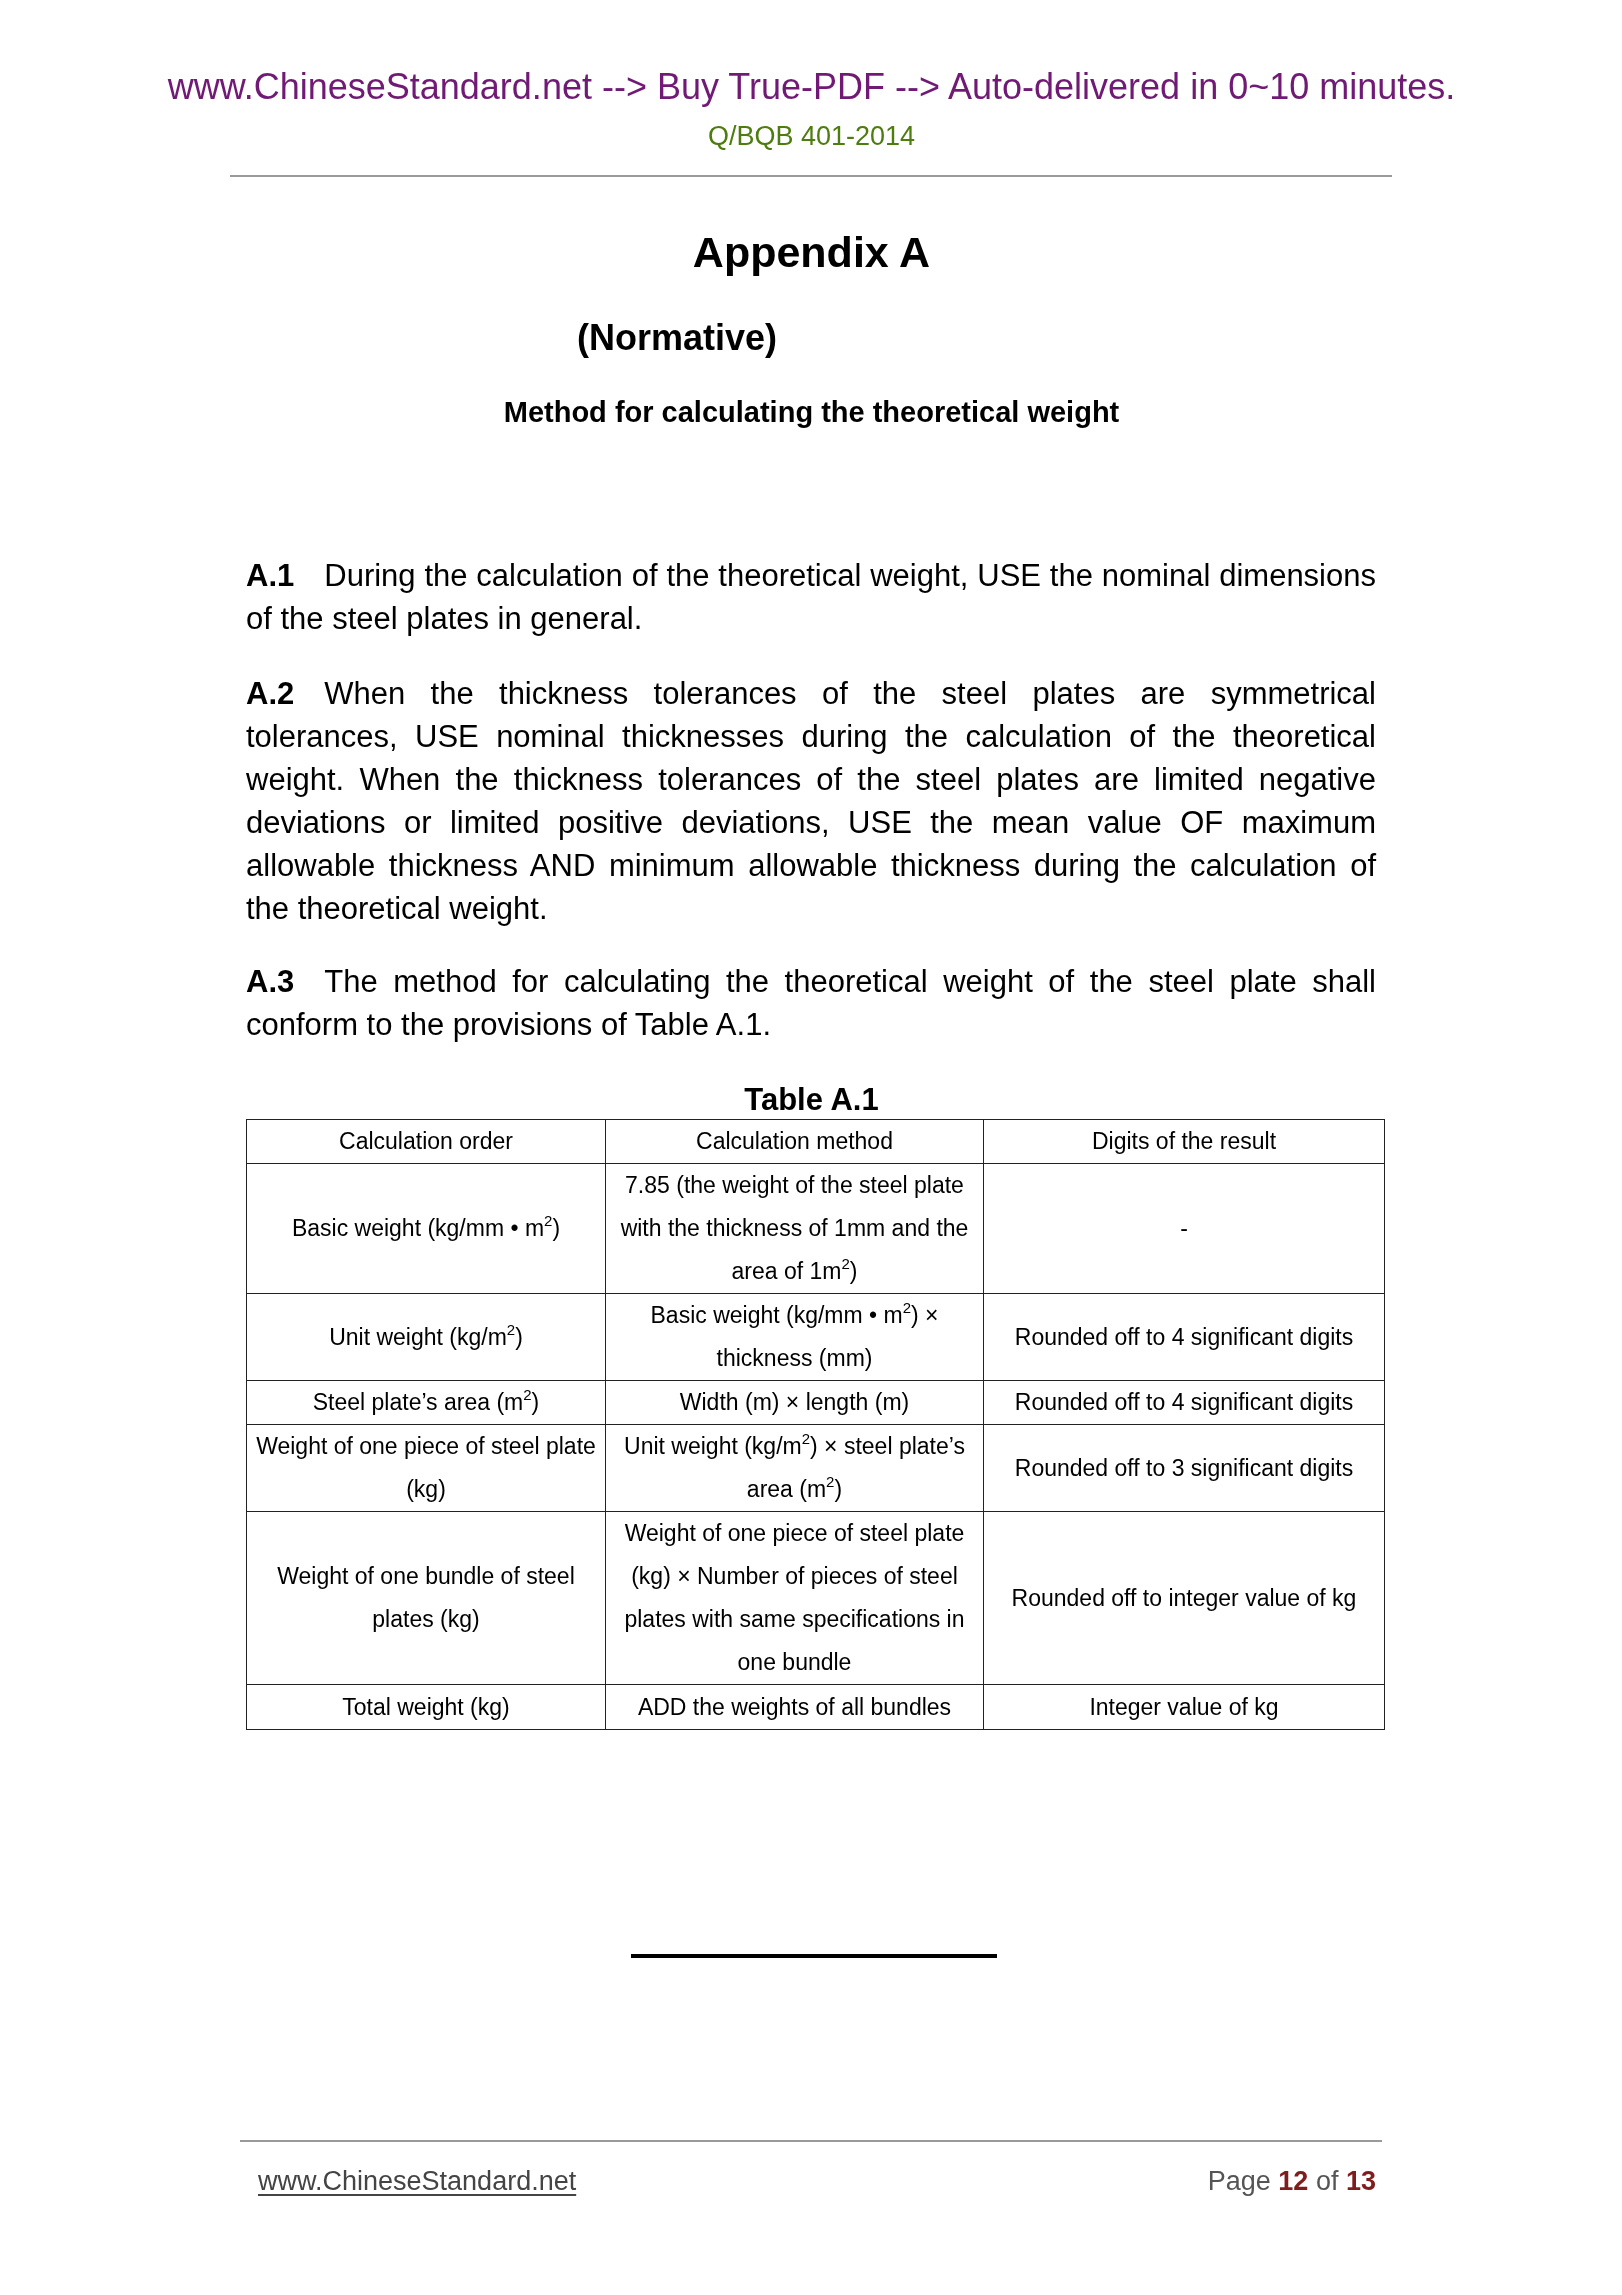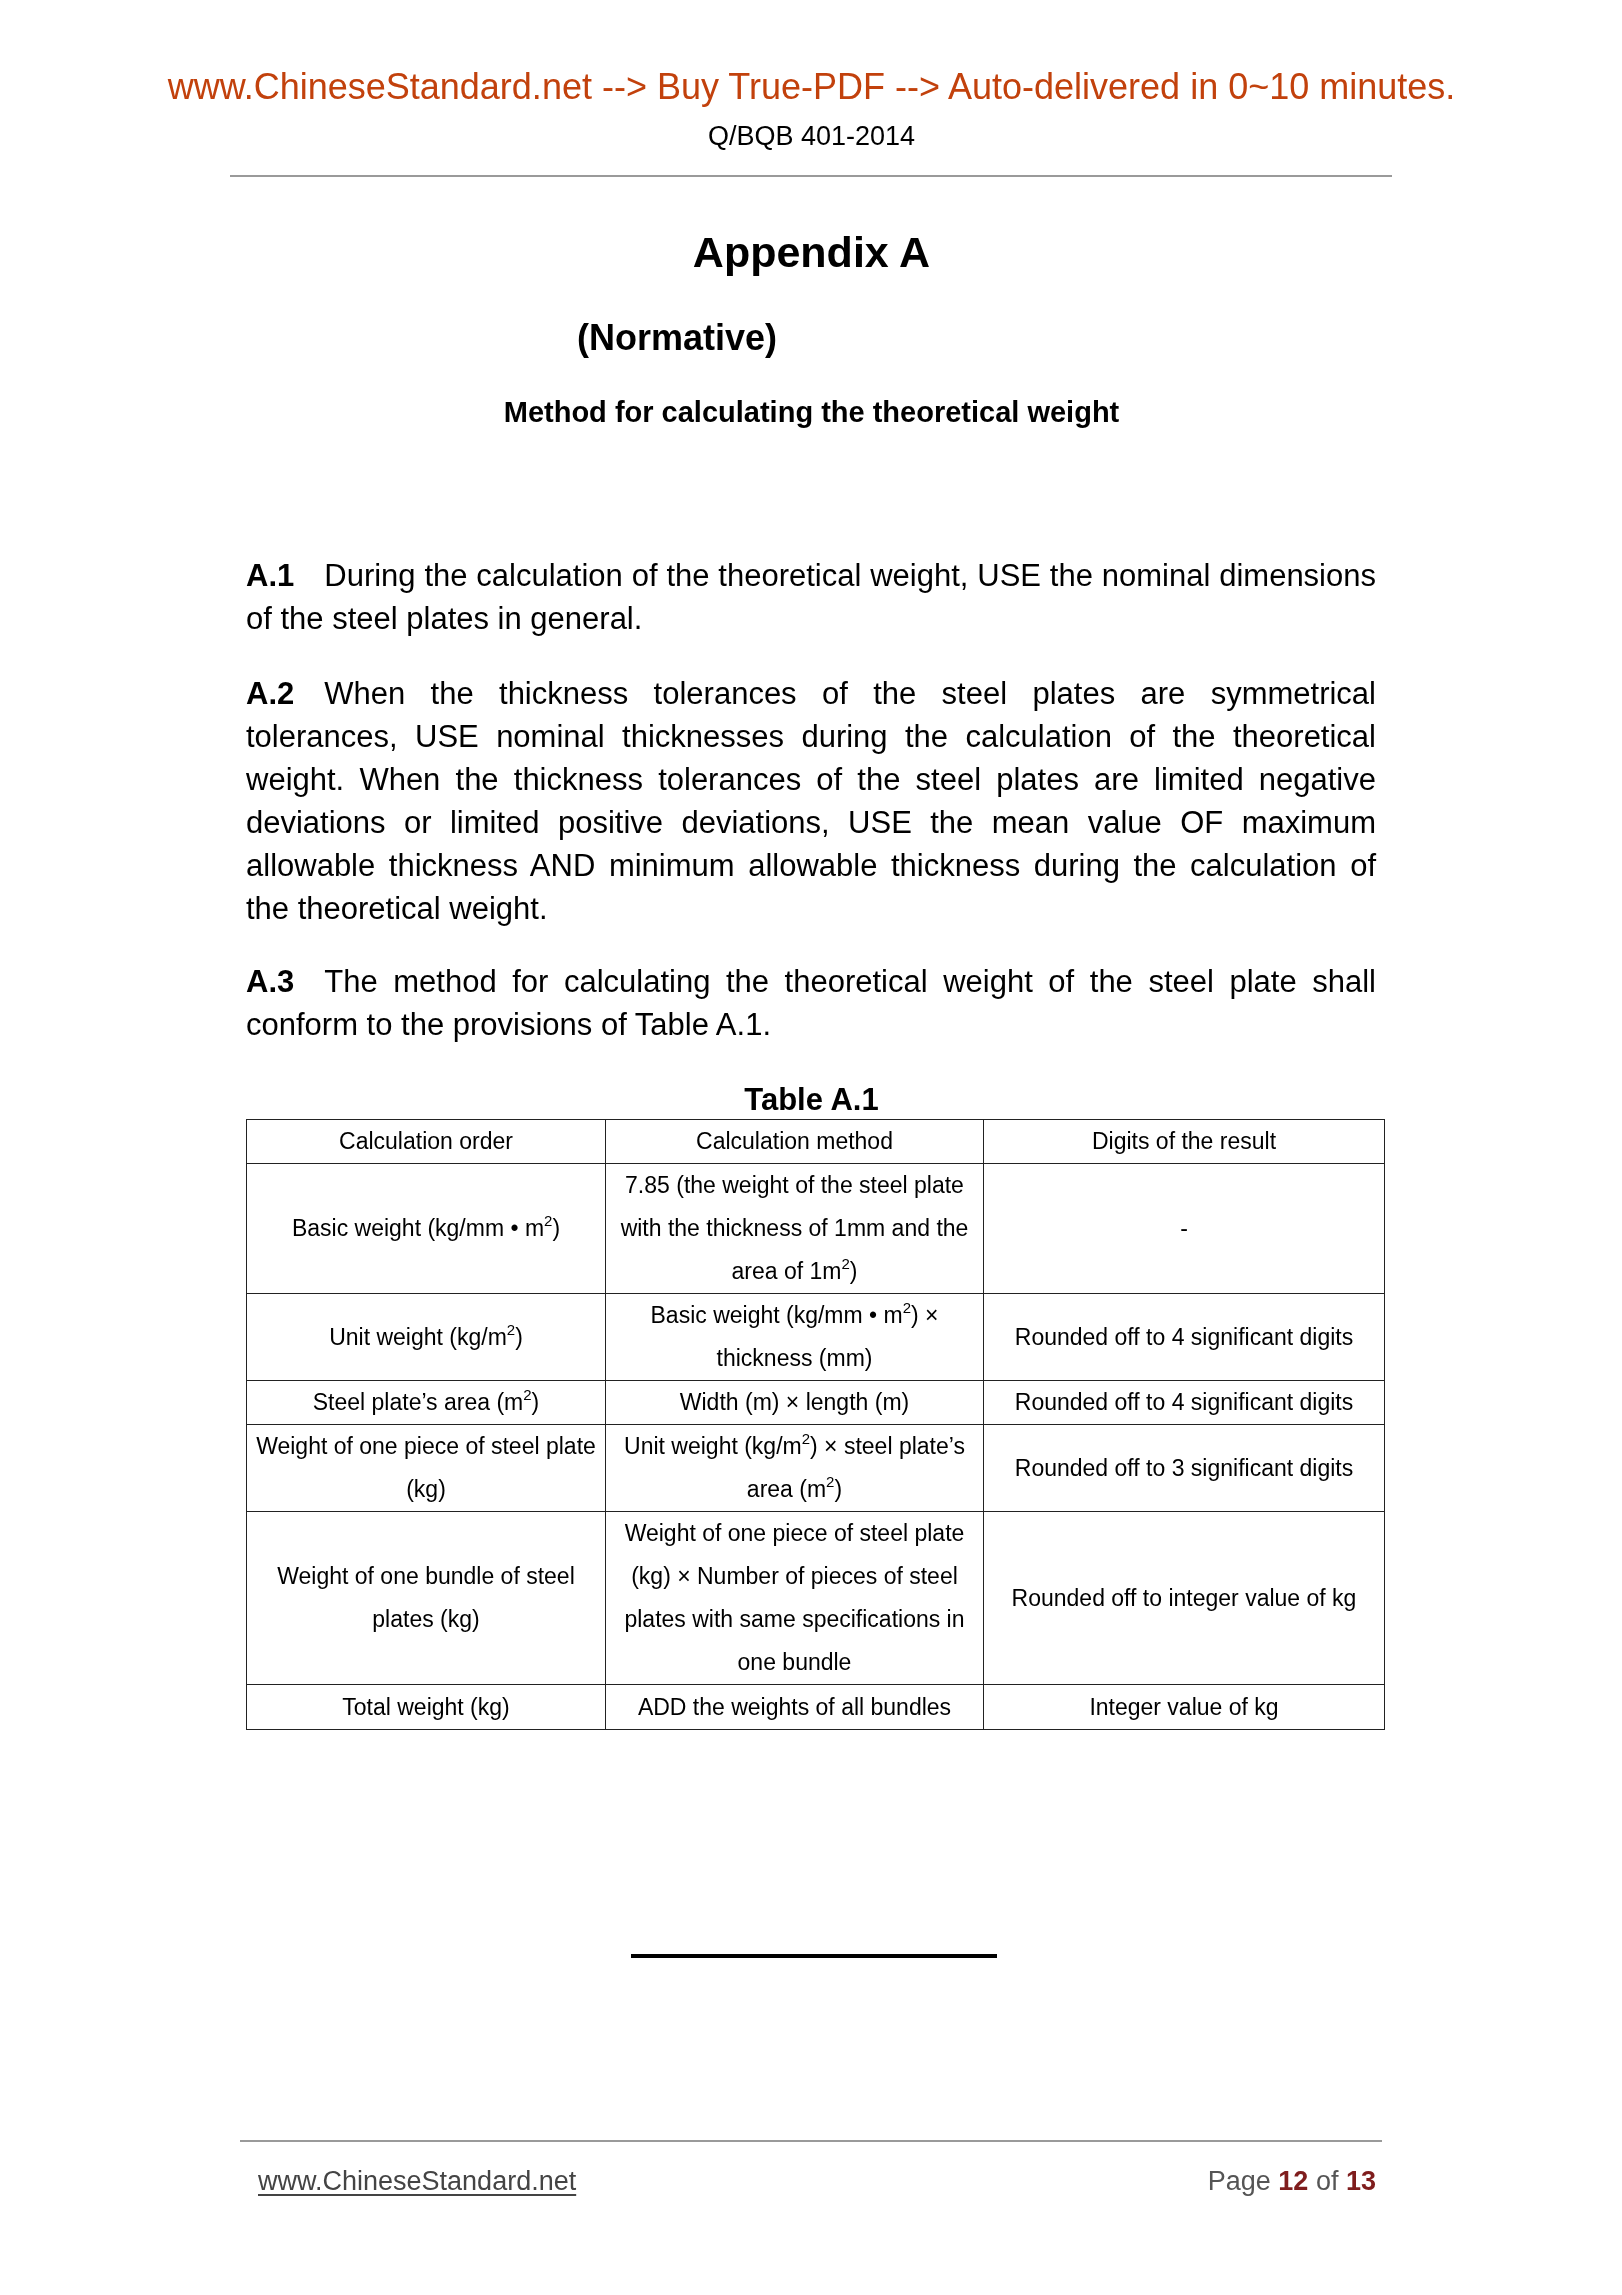--- a/index.html
+++ b/index.html
@@ -16,29 +16,29 @@
       color: #000;
     }
     .abs { position: absolute; }
 
     
     .hdr-line1 {
       left: 0; width: 1623px; top: 67px;
       text-align: center;
       font-size: 36px;
       line-height: 40px;
-      color: #c2410c;
+      color: #701a75;
       white-space: nowrap;
     }
     .hdr-line2 {
       left: 0; width: 1623px; top: 120px;
       text-align: center;
       font-size: 27px;
       line-height: 32px;
-      color: #000000;
+      color: #4d7c0f;
       white-space: nowrap;
     }
     .hdr-rule {
       left: 230px; width: 1162px; top: 175px;
       height: 1.7px; background: #9a9a9a;
     }
 
     
     .title {
       left: 0; width: 1623px; top: 227px;

